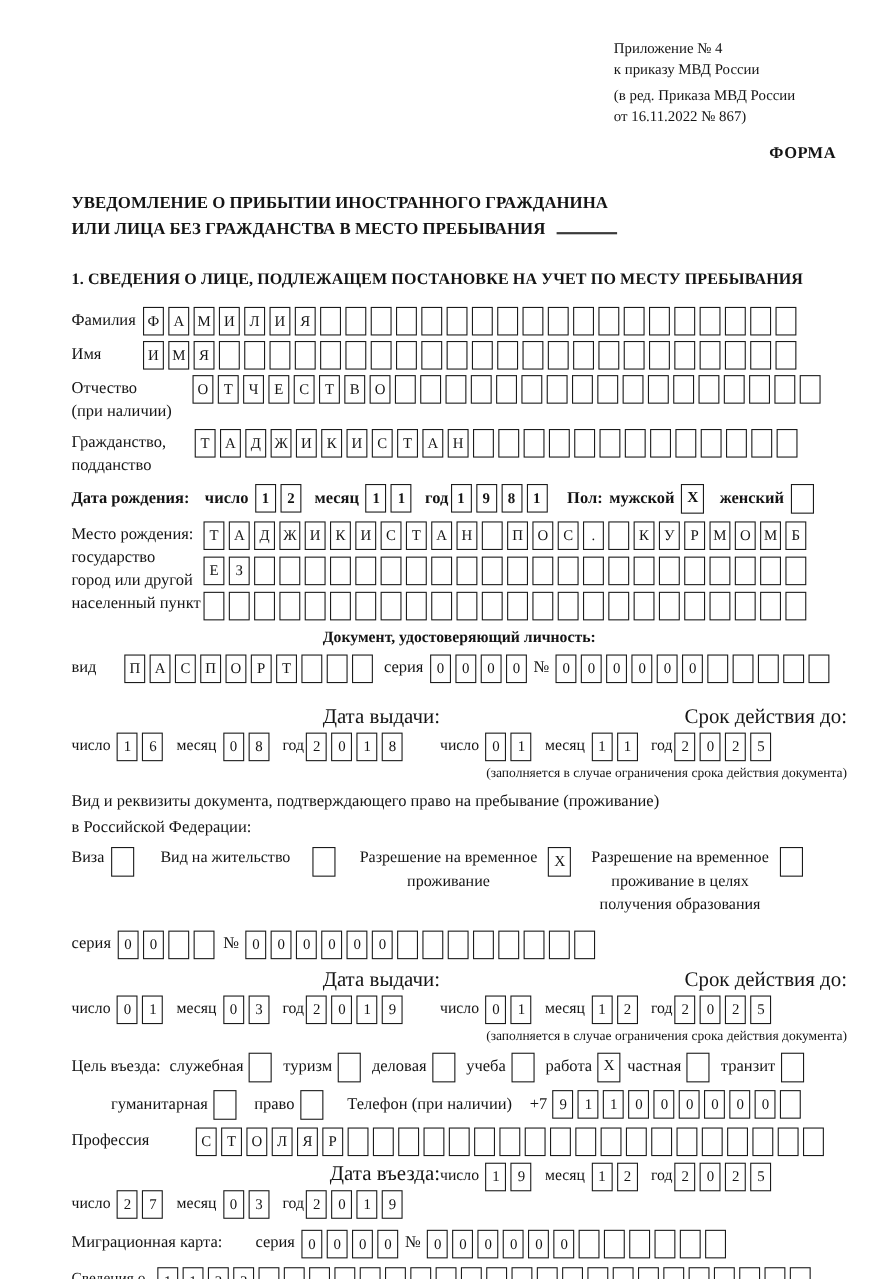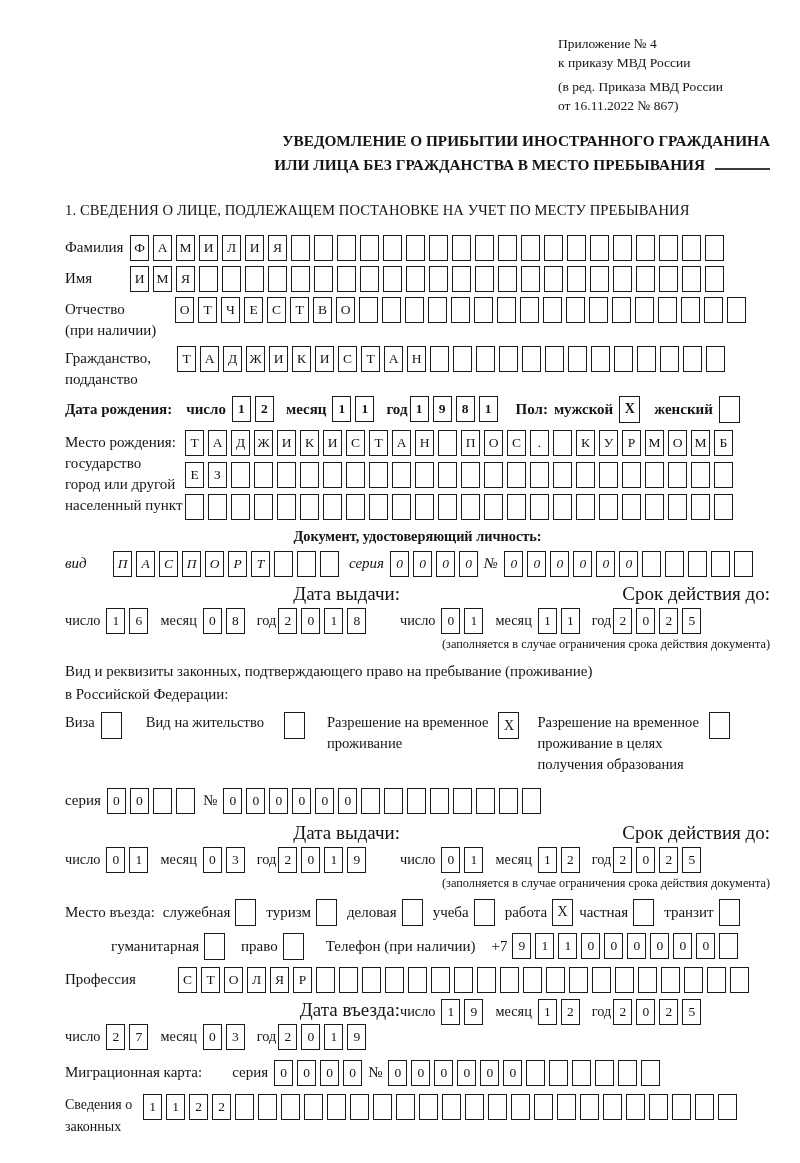--- a/index.html
+++ b/index.html
@@ -2,23 +2,23 @@
 <html><head>
 <meta charset="utf-8">
 <style>
   html,body{margin:0;padding:0;background:#fff;}
   .page{position:relative;width:800px;height:1163px;box-sizing:border-box;
         background:#fff;color:#141414;font-family:"Liberation Serif","DejaVu Serif",serif;
         padding:34px 30px 10px 65px;overflow:hidden;}
   .appendix{margin-left:auto;width:212px;font-size:13.5px;line-height:1.42;}
   .appendix .ed{margin-top:5px;}
   .forma{text-align:right;padding-right:10px;font-weight:bold;font-size:15px;margin-top:16px;letter-spacing:.4px;}
-  .title{text-align:right;font-weight:bold;font-size:15.3px;line-height:1.6;margin-top:13px;}
+  .title{text-align:left;font-weight:bold;font-size:15.3px;line-height:1.6;margin-top:24px;}
   .blank-line{display:inline-block;width:55px;border-bottom:2px solid #3a3a3a;height:12px;margin-left:10px;}
-  .sec-heading{font-weight:normal;font-size:14.6px;margin-top:24px;margin-bottom:16px;letter-spacing:.1px;}
+  .sec-heading{font-weight:bold;font-size:14.6px;margin-top:24px;margin-bottom:16px;letter-spacing:.1px;}
   .frow{display:flex;align-items:flex-start;margin-bottom:5px;}
   .lbl{font-size:15px;line-height:1.4;padding-top:2px;flex:none;}
   .cells{display:flex;gap:4px;flex:none;}
   .cell{width:17px;height:24px;border:1.5px solid #1b1b1b;display:inline-flex;align-items:center;
         justify-content:center;font-size:13.5px;flex:none;background:#fff;}
   .checkbox{width:19px;height:25px;border:1.5px solid #1b1b1b;display:inline-flex;align-items:center;
         justify-content:center;font-size:14px;flex:none;margin-top:0;}
   .stack{display:flex;flex-direction:column;gap:6px;}
   .doc-heading{text-align:center;font-weight:bold;font-size:14.3px;margin:8px 0 6px;}
   .dates{display:flex;margin:2px 0 0;}
@@ -26,40 +26,41 @@
   .dates .col-r{flex:1;}
   .dhead{text-align:right;font-size:19px;margin-bottom:3px;}
   .dline{display:flex;align-items:center;font-size:14.3px;}
   .dline .t{margin-right:6px;}
   .dline .cells{margin-right:12px;}
   .note{font-size:12.3px;text-align:right;margin:3px 0 8px;}
   .para{font-size:15px;line-height:1.55;margin:4px 0 2px;}
   .opts{display:flex;align-items:flex-start;margin:6px 0 12px;}
   .opt{display:flex;align-items:flex-start;}
   .opt .olbl{font-size:14.6px;line-height:1.45;}
-  .opt .olbl.ctr{text-align:left;}
+  .opt .olbl.ctr{text-align:center;}
   .purpose-line{display:flex;align-items:center;font-size:15px;margin-bottom:7px;flex-wrap:nowrap;}
   .purpose-line .p{margin-right:5px;}
   .purpose-line .checkbox{margin-right:10px;}
   .reps{display:flex;align-items:flex-start;margin-top:4px;}
   .reps .rlbl{width:78px;flex:none;font-size:14px;line-height:1.6;}
   .reps .rcells{display:flex;flex-direction:column;gap:7px;margin-left:0;} 
 </style>
 </head>
 <body>
 
 <div class="page">
 
   <div class="appendix">
     <div>Приложение № 4</div>
     <div>к приказу МВД России</div>
     <div class="ed">(в ред. Приказа МВД России</div>
     <div>от 16.11.2022 № 867)</div>
   </div>
 
+  <div class="forma">ФОРМА</div>
 
   <div class="title">
     <div>УВЕДОМЛЕНИЕ О ПРИБЫТИИ ИНОСТРАННОГО ГРАЖДАНИНА</div>
     <div><span>ИЛИ ЛИЦА БЕЗ ГРАЖДАНСТВА В МЕСТО ПРЕБЫВАНИЯ</span><span class="blank-line"></span></div>
   </div>
 
   <div class="sec-heading">1. СВЕДЕНИЯ О ЛИЦЕ, ПОДЛЕЖАЩЕМ ПОСТАНОВКЕ НА УЧЕТ ПО МЕСТУ ПРЕБЫВАНИЯ</div>
 
   <div class="frow">
     <div class="lbl" style="width:65px">Фамилия</div>
@@ -302,21 +303,21 @@
           <span class="cell"></span>
           <span class="cell"></span>
           <span class="cell"></span>
           <span class="cell"></span>
         </div>
     </div>
   </div>
 
   <div class="doc-heading">Документ, удостоверяющий личность:</div>
 
-  <div class="dline" style="font-size:15px;margin-bottom:6px;font-style:italic;">
+  <div class="dline" style="font-size:15px;margin-bottom:20px;">
     <span class="t" style="width:42px">вид</span>
     <span class="cells" style="margin-right:10px">
         <span class="cell">П</span>
         <span class="cell">А</span>
         <span class="cell">С</span>
         <span class="cell">П</span>
         <span class="cell">О</span>
         <span class="cell">Р</span>
         <span class="cell">Т</span>
         <span class="cell"></span>
@@ -388,21 +389,21 @@
             <span class="cell">0</span>
             <span class="cell">2</span>
             <span class="cell">5</span>
           </span>
       </div>
     </div>
   </div>
   <div class="note">(заполняется в случае ограничения срока действия документа)</div>
 
   <div class="para">
-    <div>Вид и реквизиты законных, подтверждающего право на пребывание (проживание)</div>
+    <div>Вид и реквизиты документа, подтверждающего право на пребывание (проживание)</div>
     <div>в Российской Федерации:</div>
   </div>
 
   <div class="opts">
     <div class="opt">
       <span class="olbl" style="margin-right:6px">Виза</span>
       <span class="checkbox"></span>
     </div>
     <div class="opt" style="margin-left:24px">
       <span class="olbl" style="margin-right:20px">Вид на жительство</span>
@@ -494,38 +495,38 @@
             <span class="cell">0</span>
             <span class="cell">2</span>
             <span class="cell">5</span>
           </span>
       </div>
     </div>
   </div>
   <div class="note">(заполняется в случае ограничения срока действия документа)</div>
 
   <div class="purpose-line">
-    <span class="p" style="margin-right:8px">Место въезда:</span>
+    <span class="p" style="margin-right:8px">Цель въезда:</span>
     <span class="p">служебная</span>
     <span class="checkbox"></span>
     <span class="p">туризм</span>
     <span class="checkbox"></span>
     <span class="p">деловая</span>
     <span class="checkbox"></span>
     <span class="p">учеба</span>
     <span class="checkbox"></span>
     <span class="p">работа</span>
     <span class="checkbox" style="margin-right:6px">X</span>
     <span class="p">частная</span>
     <span class="checkbox"></span>
     <span class="p">транзит</span>
     <span class="checkbox"></span>
   </div>
 
-  <div class="purpose-line" style="margin-left:46px">
+  <div class="purpose-line" style="margin-left:36px">
     <span class="p">гуманитарная</span>
     <span class="checkbox" style="margin-right:16px"></span>
     <span class="p">право</span>
     <span class="checkbox" style="margin-right:22px"></span>
     <span class="p" style="margin-right:16px">Телефон (при наличии)</span>
     <span class="p">+7</span>
     <span class="cells">
         <span class="cell">9</span>
         <span class="cell">1</span>
         <span class="cell">1</span>

